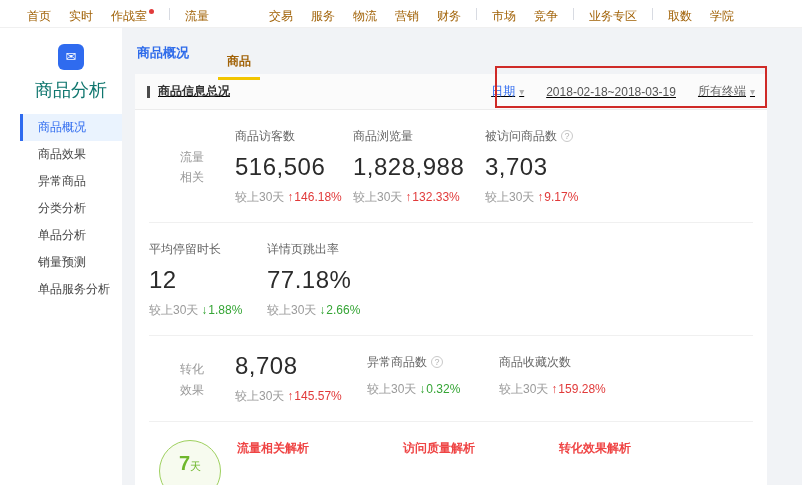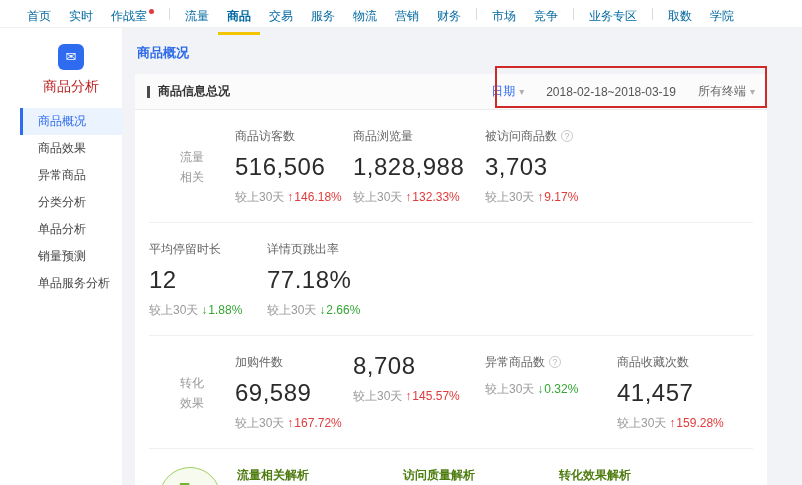--- a/index.html
+++ b/index.html
@@ -3,44 +3,44 @@
 <meta charset="utf-8">
 <style>
   * { margin:0; padding:0; box-sizing:border-box; }
   html,body { width:802px; height:485px; overflow:hidden; background:#fff;
     font-family:"Liberation Sans","DejaVu Sans",sans-serif; position:relative; }
 
   
   .topnav { height:28px; background:#fff; display:flex; align-items:stretch;
     padding-left:18px; border-bottom:1px solid #f0f0f0; }
   .nav-item { display:flex; align-items:center; padding:16px 9px; font-size:12px;
-    color:#0369a1; cursor:pointer; position:relative; white-space:nowrap; }
-  .nav-item.active { font-weight:bold; border-bottom:3px solid #f2c500; }
+    color:#a16207; cursor:pointer; position:relative; white-space:nowrap; }
+  .nav-item.active { font-weight:bold; border-bottom:3px solid #f2c500;margin-top:45px; }
   .nav-divider { width:1px; height:12px; background:#d8dbe2; align-self:center; margin:0 6px; }
   .nav-badge { width:5px; height:5px; border-radius:50%; background:#e13a3a;
     display:inline-block; margin:-10px 0 0 2px; }
 
   
   .app { display:flex; height:457px; }
   .sidebar { width:122px; background:#fff; padding-left:20px; flex:none; }
   .sidebar-head { text-align:center; padding:16px 0 12px 0; }
   .side-icon { width:26px; height:26px; border-radius:6px; background:#2f6bef;
     color:#fff; font-size:13px; line-height:26px; text-align:center; margin:0 auto; }
-  .side-title { color:#b91c1c; font-size:14px; margin-top:8px; }
+  .side-title { color:#0f766e; font-size:18px; margin-top:8px; }
   .side-item { height:27px; line-height:27px; padding-left:15px; font-size:12px;
     color:#444; border-left:3px solid transparent; cursor:pointer; white-space:nowrap; }
   .side-item.active { background:#eaf3fe; border-left-color:#2f6bef; color:#2f6bef; }
 
   main { flex:1; background:#f1f3f6; padding:10px 35px 0 13px; overflow:hidden; }
   .page-title { font-size:13px; color:#2e6bea; font-weight:bold; margin:6px 0 12px 2px; }
 
   
   .panel { background:#fff; min-height:420px; }
   .panel-header { height:36px; display:flex; align-items:center; padding:0 12px;
-    background:#fbfbfb; border-bottom:1px solid #ececec; }
+    background:#fbfbfb; border-bottom:1px solid #ececec;text-decoration:underline; }
   .hbar { width:3px; height:12px; background:#4a4a4a; margin-right:8px; }
   .ptitle { font-size:12px; font-weight:bold; color:#333; }
   .filters { margin-left:auto; display:flex; align-items:center; gap:22px; font-size:12px; }
   .filter { color:#666; cursor:pointer; }
   .filter.blue { color:#2f6bef; }
   .caret { color:#b0b0b0; font-size:10px; margin-left:4px; }
   .date-range { color:#555; cursor:pointer; }
 
   .panel-body { padding:0 14px; }
   .metric-row { display:flex; padding:18px 0 16px 0; border-bottom:1px solid #f0f0f0; }
@@ -62,21 +62,21 @@
 
   
   .insights { display:flex; padding:18px 0 0 10px; }
   .badge-circle { width:62px; height:62px; border-radius:50%; border:1px solid #9ed05e;
     background:#f7fbef; text-align:center; padding-top:11px; flex:none; }
   .b-num { font-size:20px; color:#6fb72c; font-weight:bold; }
   .b-unit { font-size:11px; color:#6fb72c; }
   .insight-col { margin-left:16px; width:150px; }
   .insight-col.mid { width:140px; }
   .insight-col.wide { width:192px; }
-  .i-title { font-size:12px; font-weight:bold; color:#4d7c0f; margin-bottom:8px; }
+  .i-title { font-size:12px; font-weight:bold; color:#ef4444; margin-bottom:8px; }
 
   
   .annotation { position:absolute; left:495px; top:66px; width:272px; height:42px;
     border:2px solid #cf2a27; pointer-events:none; z-index:10; }
 </style>
 </head>
 <body>
 
 <div class="topnav">
   <div class="nav-item">首页</div>
@@ -179,36 +179,30 @@
         </div>
 
         <div class="metric-row">
           <div class="row-label">
             <div>
                 <span>转化</span>
                 <span>效果</span>
               </div>
           </div>
           <div class="metrics">
-            <div class="metric first">
-              <div class="m-label"><span>加购件数</span></div>
-              <div class="m-value">69,589</div>
-              <div class="m-delta"><span class="cmp">较上30天</span><span class="up"><span class="arr">↑</span><span>167.72%</span></span></div>
-            </div>
             <div class="metric">
               <div class="m-value">8,708</div>
               <div class="m-delta"><span class="cmp">较上30天</span><span class="up"><span class="arr">↑</span><span>145.57%</span></span></div>
             </div>
             <div class="metric">
               <div class="m-label"><span>异常商品数</span><span class="help">?</span></div>
               <div class="m-delta"><span class="cmp">较上30天</span><span class="down"><span class="arr">↓</span><span>0.32%</span></span></div>
             </div>
             <div class="metric">
               <div class="m-label"><span>商品收藏次数</span></div>
-              <div class="m-value">41,457</div>
               <div class="m-delta"><span class="cmp">较上30天</span><span class="up"><span class="arr">↑</span><span>159.28%</span></span></div>
             </div>
           </div>
         </div>
 
         <div class="insights">
           <div class="badge-circle">
             <div><span class="b-num">7</span><span class="b-unit">天</span></div>
 
           </div>

